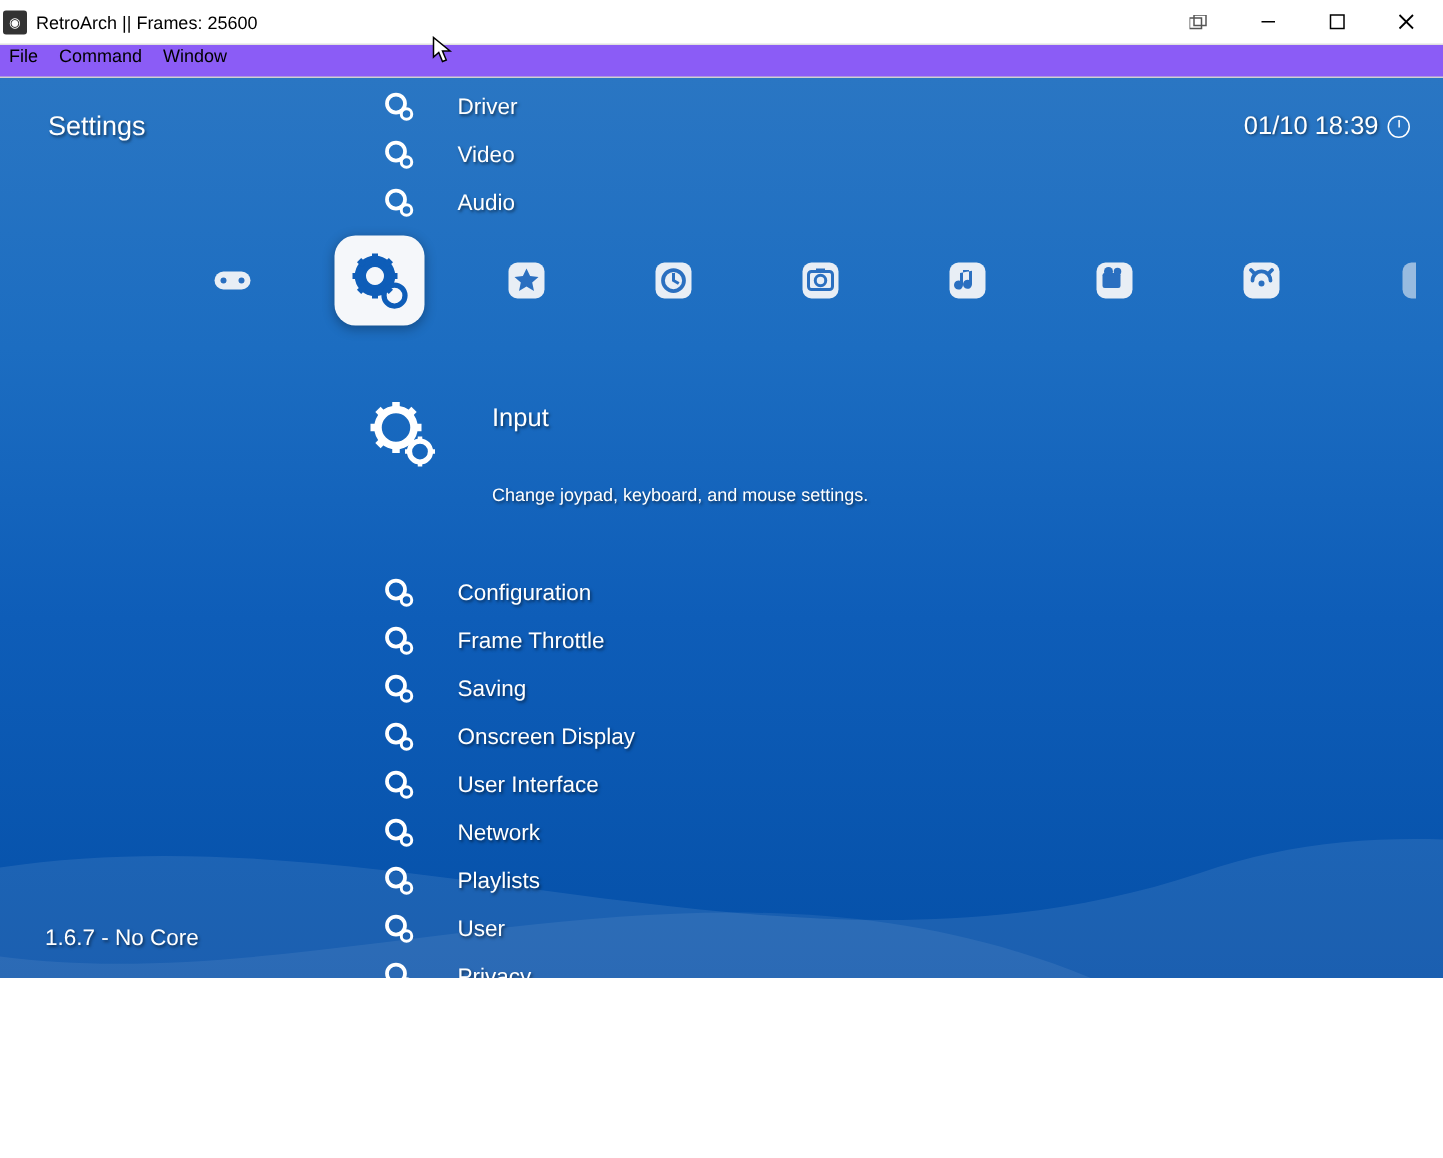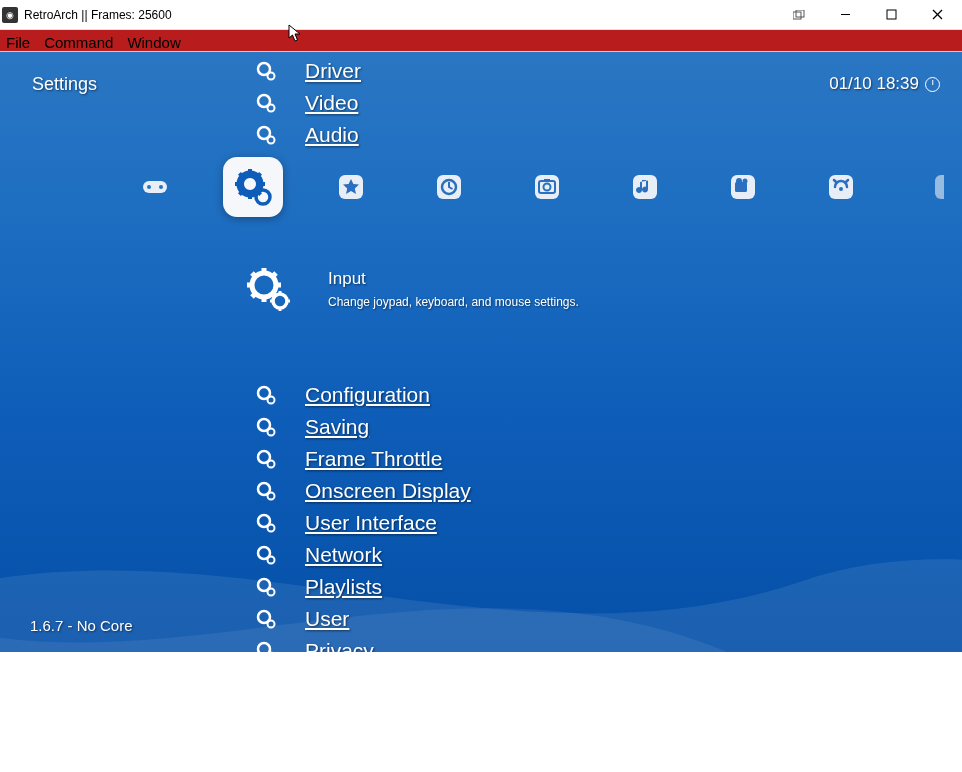--- a/index.html
+++ b/index.html
@@ -30,27 +30,27 @@
 }
 .titlebar-text { font-size: 12px; color: #000; text-align: center; }
 .titlebar-spacer { flex: 1; }
 .win-btn {
   width: 46px; height: 30px;
   display: flex; align-items: center; justify-content: center;
   font-size: 11px;
 }
 .menubar {
   height: 22px;
-  background: #b91c1c;
+  background: #8b5cf6;
   display: flex;
-  align-items: flex-end;
+  align-items: flex-start;
   padding: 0 6px;
   gap: 14px;
   border-bottom: 1px solid #d0d0d0;
-  font-size: 15px;
+  font-size: 12px;
 }
 .content {
   position: relative;
   width: 962px;
   height: 600px;
   background: linear-gradient(180deg, #2a76c3 0%, #1c6dc1 30%, #0e5db8 60%, #0550a8 100%);
   color: #fff;
   overflow: hidden;
 }
 .wave {
@@ -97,40 +97,40 @@
 }
 .menu-item {
   display: flex;
   align-items: center;
   gap: 28px;
   height: 26px;
   cursor: pointer;
 }
 .menu-item-icon { width: 22px; display:flex; justify-content:center;}
 .menu-item-label {
-  font-size: 21px;
-  text-shadow: 1px 1px 2px rgba(0,0,0,.5);
-  text-decoration: underline;
+  font-size: 15px;
+  text-shadow: 1px 1px 2px rgba(0,0,0,.5);
 }
 .selected-item {
   position: absolute;
   top: 215px; left: 246px;
   display: flex;
   align-items: flex-start;
   gap: 36px;
 }
 .selected-icon-large { width: 46px; height: 46px; }
 .selected-text { display:flex; flex-direction:column; gap:6px; padding-top:2px;}
 .selected-title {
   font-size: 17px;
   text-shadow: 1px 1px 2px rgba(0,0,0,.5);
 }
 .selected-sub {
   font-size: 12px;
   text-shadow: 1px 1px 2px rgba(0,0,0,.5);
+  margin-top: 28px;
 }
 .tab-row {
   position: absolute;
   top: 120px; left: 140px;
   display: flex;
   align-items: center;
   gap: 68px;
 }
 .tab {
   width: 30px; height: 30px;
@@ -363,30 +363,30 @@
         </span>
       <span class="menu-item-label">Configuration</span>
     </div>
     <div class="menu-item">
       <span class="menu-item-icon">
           <svg width="22" height="22" viewBox="0 0 22 22">
             <circle cx="9" cy="9" r="6" fill="none" stroke="#fff" stroke-width="2.5"></circle>
             <circle cx="16" cy="16" r="3.5" fill="none" stroke="#fff" stroke-width="2"></circle>
           </svg>
         </span>
+      <span class="menu-item-label">Frame Throttle</span>
+    </div>
+    <div class="menu-item">
+      <span class="menu-item-icon">
+          <svg width="22" height="22" viewBox="0 0 22 22">
+            <circle cx="9" cy="9" r="6" fill="none" stroke="#fff" stroke-width="2.5"></circle>
+            <circle cx="16" cy="16" r="3.5" fill="none" stroke="#fff" stroke-width="2"></circle>
+          </svg>
+        </span>
       <span class="menu-item-label">Saving</span>
-    </div>
-    <div class="menu-item">
-      <span class="menu-item-icon">
-          <svg width="22" height="22" viewBox="0 0 22 22">
-            <circle cx="9" cy="9" r="6" fill="none" stroke="#fff" stroke-width="2.5"></circle>
-            <circle cx="16" cy="16" r="3.5" fill="none" stroke="#fff" stroke-width="2"></circle>
-          </svg>
-        </span>
-      <span class="menu-item-label">Frame Throttle</span>
     </div>
     <div class="menu-item">
       <span class="menu-item-icon">
           <svg width="22" height="22" viewBox="0 0 22 22">
             <circle cx="9" cy="9" r="6" fill="none" stroke="#fff" stroke-width="2.5"></circle>
             <circle cx="16" cy="16" r="3.5" fill="none" stroke="#fff" stroke-width="2"></circle>
           </svg>
         </span>
       <span class="menu-item-label">Onscreen Display</span>
     </div>

